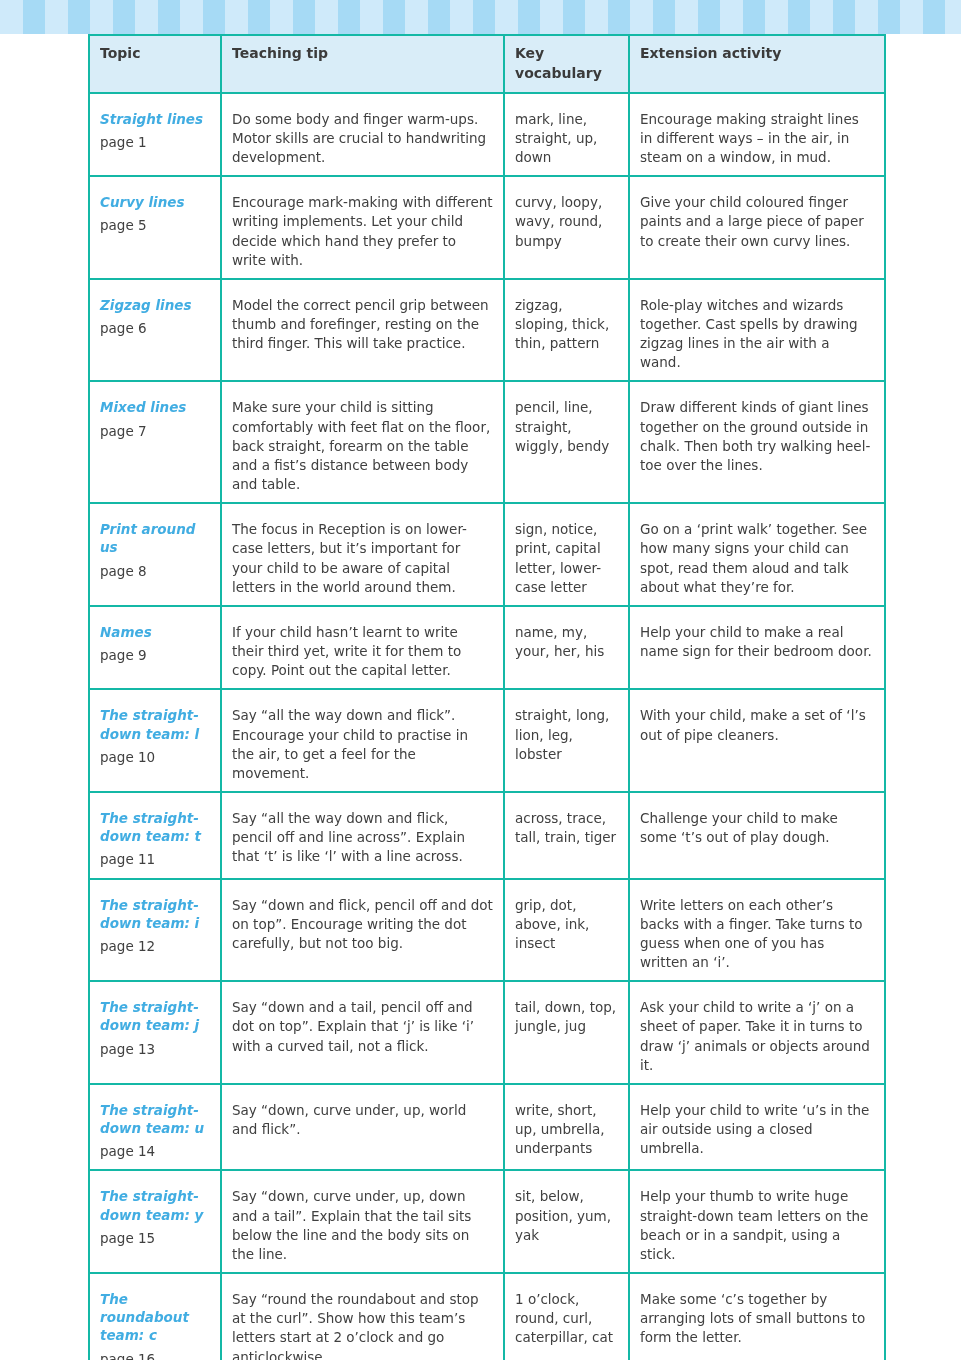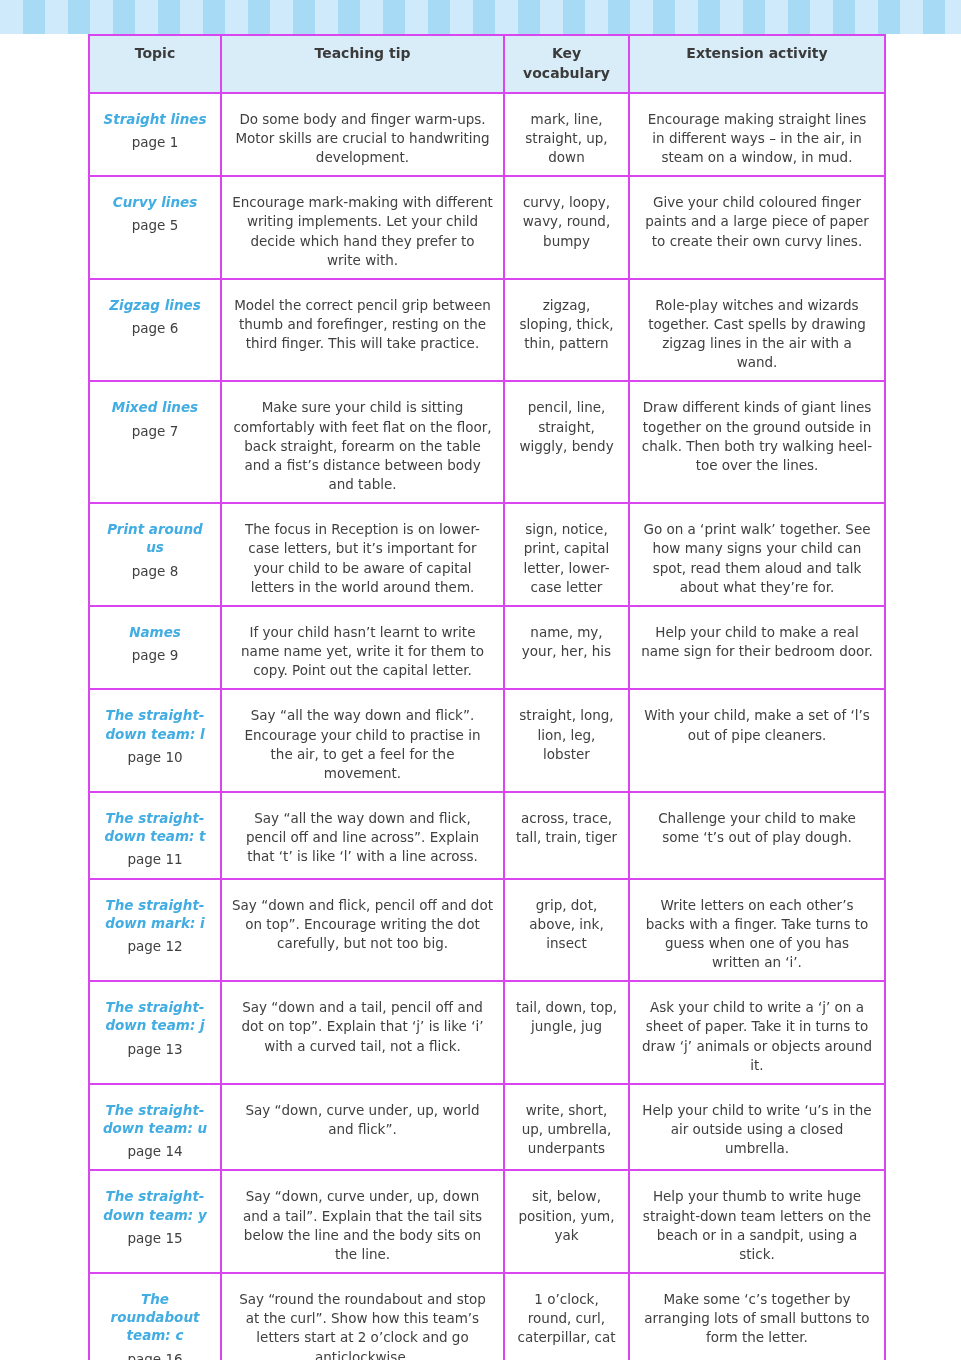--- a/index.html
+++ b/index.html
@@ -30,23 +30,23 @@
   table.notes-table {
     width: 796px;
     border-collapse: collapse;
     table-layout: fixed;
     font-size: 13.5px;
     line-height: 1.42;
     color: #404040;
   }
   table.notes-table th,
   table.notes-table td {
-    border: 2px solid #d946ef;
+    border: 2px solid #14b8a6;
     vertical-align: top;
-    text-align: center;
+    text-align: left;
     padding: 16px 10px 8px 10px;
   }
   table.notes-table th {
     background: #d9edf8;
     font-weight: 600;
     font-size: 14px;
     color: #3b3b3b;
     padding-top: 8px;
     padding-bottom: 8px;
   }
@@ -138,21 +138,21 @@
     <td>The focus in Reception is on lower-case letters, but it’s important for your child to be aware of capital letters in the world around them.</td>
     <td>sign, notice, print, capital letter, lower-case letter</td>
     <td>Go on a ‘print walk’ together. See how many signs your child can spot, read them aloud and talk about what they’re for.</td>
   </tr>
 
   <tr>
     <td>
       <span class="topic-name">Names</span>
       <span class="topic-page">page 9</span>
     </td>
-    <td>If your child hasn’t learnt to write name name yet, write it for them to copy. Point out the capital letter.</td>
+    <td>If your child hasn’t learnt to write their third yet, write it for them to copy. Point out the capital letter.</td>
     <td>name, my, your, her, his</td>
     <td>Help your child to make a real name sign for their bedroom door.</td>
   </tr>
 
   <tr>
     <td>
       <span class="topic-name">The straight-down team: l</span>
       <span class="topic-page">page 10</span>
     </td>
     <td>Say “all the way down and flick”. Encourage your child to practise in the air, to get a feel for the movement.</td>
@@ -165,21 +165,21 @@
       <span class="topic-name">The straight-down team: t</span>
       <span class="topic-page">page 11</span>
     </td>
     <td>Say “all the way down and flick, pencil off and line across”. Explain that ‘t’ is like ‘l’ with a line across.</td>
     <td>across, trace, tall, train, tiger</td>
     <td>Challenge your child to make some ‘t’s out of play dough.</td>
   </tr>
 
   <tr>
     <td>
-      <span class="topic-name">The straight-down mark: i</span>
+      <span class="topic-name">The straight-down team: i</span>
       <span class="topic-page">page 12</span>
     </td>
     <td>Say “down and flick, pencil off and dot on top”. Encourage writing the dot carefully, but not too big.</td>
     <td>grip, dot, above, ink, insect</td>
     <td>Write letters on each other’s backs with a finger. Take turns to guess when one of you has written an ‘i’.</td>
   </tr>
 
   <tr>
     <td>
       <span class="topic-name">The straight-down team: j</span>

